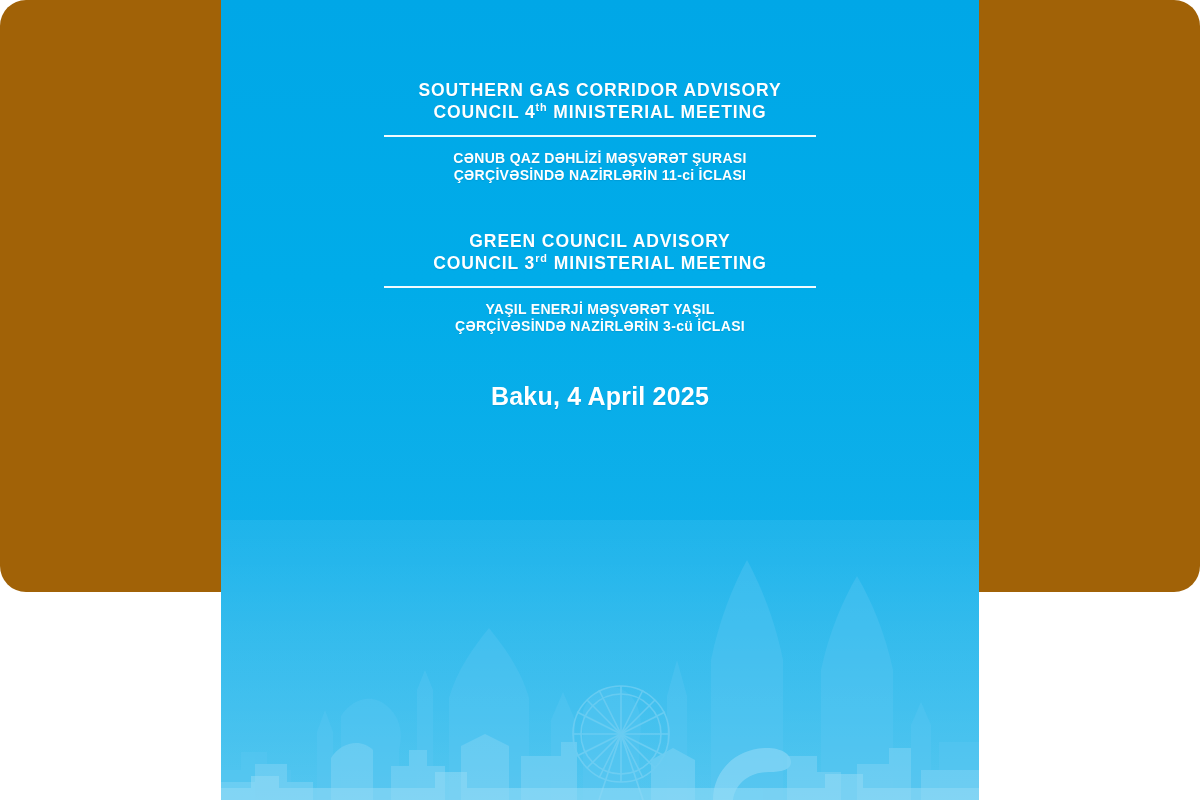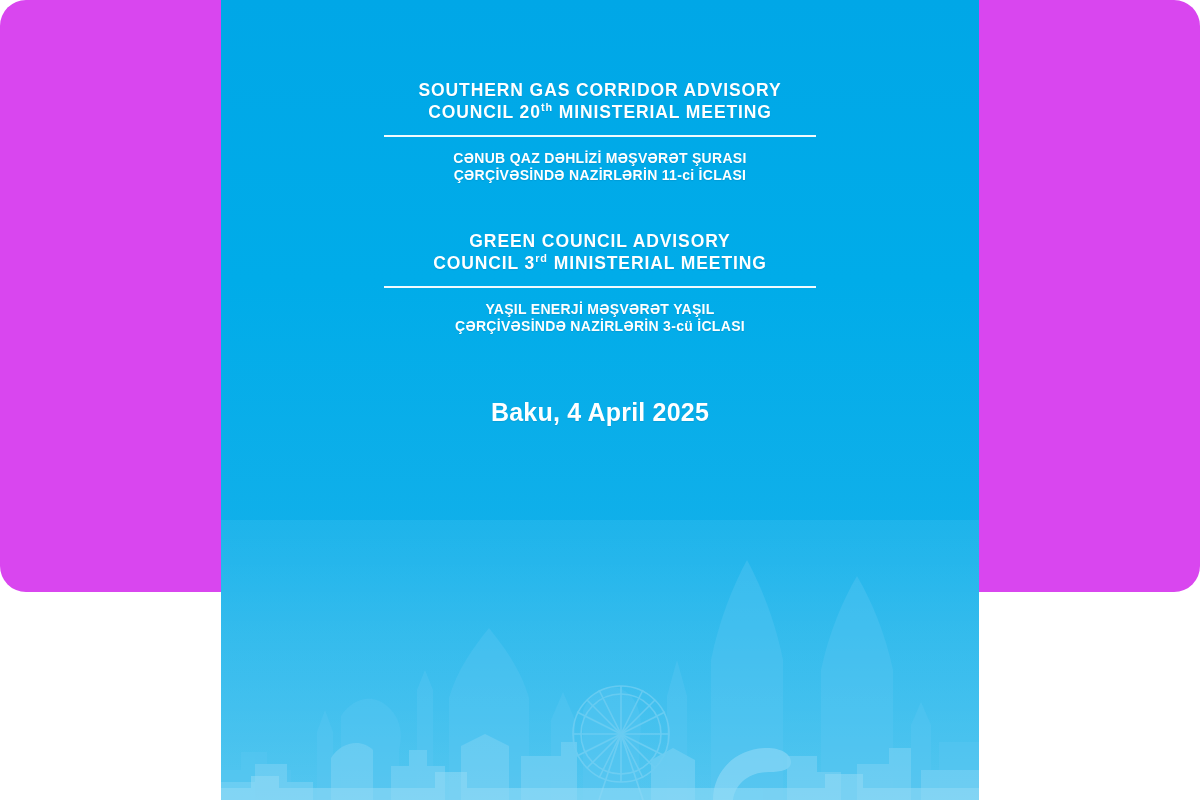--- a/index.html
+++ b/index.html
@@ -9,21 +9,21 @@
     height: 800px;
     background: #ffffff;
     font-family: "Liberation Sans", sans-serif;
     overflow: hidden;
   }
 
   #stage {
     position: relative;
     width: 1200px;
     height: 592px;
-    background: #d946ef;
+    background: #a16207;
     border-radius: 26px;
   }
 
   
   #poster {
     position: absolute;
     left: 221px;
     top: 0;
     width: 758px;
     height: 800px;
@@ -77,21 +77,21 @@
     background: #ffffff;
     margin: 11px auto 13px auto;
     opacity: 0.95;
   }
 
   .gap-large { height: 46px; }
 
   .date {
     font-size: 25px;
     font-weight: bold;
-    margin-top: 62px;
+    margin-top: 46px;
     letter-spacing: 0.2px;
     text-shadow: 0 1px 1px rgba(0,60,100,0.13);
   }
 
   sup {
     font-size: 0.62em;
     vertical-align: super;
     line-height: 0;
   }
 
@@ -164,21 +164,21 @@
         <path d="M604,268 L604,254 L642,254 L642,268 Z"></path>
       </g>
 
       <rect x="0" y="0" width="758" height="280" fill="url(#fade)"></rect>
     </svg>
 
     <div class="content">
 
       <div class="block">
         <div class="line en">SOUTHERN GAS CORRIDOR ADVISORY</div>
-        <div class="line en nowrap"><span>COUNCIL 20</span><sup>th</sup><span> MINISTERIAL MEETING</span></div>
+        <div class="line en nowrap"><span>COUNCIL 4</span><sup>th</sup><span> MINISTERIAL MEETING</span></div>
 
         <div class="rule"></div>
 
         <div class="line az">CƏNUB QAZ DƏHLİZİ MƏŞVƏRƏT ŞURASI</div>
         <div class="line az">ÇƏRÇİVƏSİNDƏ NAZİRLƏRİN 11-ci İCLASI</div>
       </div>
 
       <div class="gap-large"></div>
 
       <div class="block">

